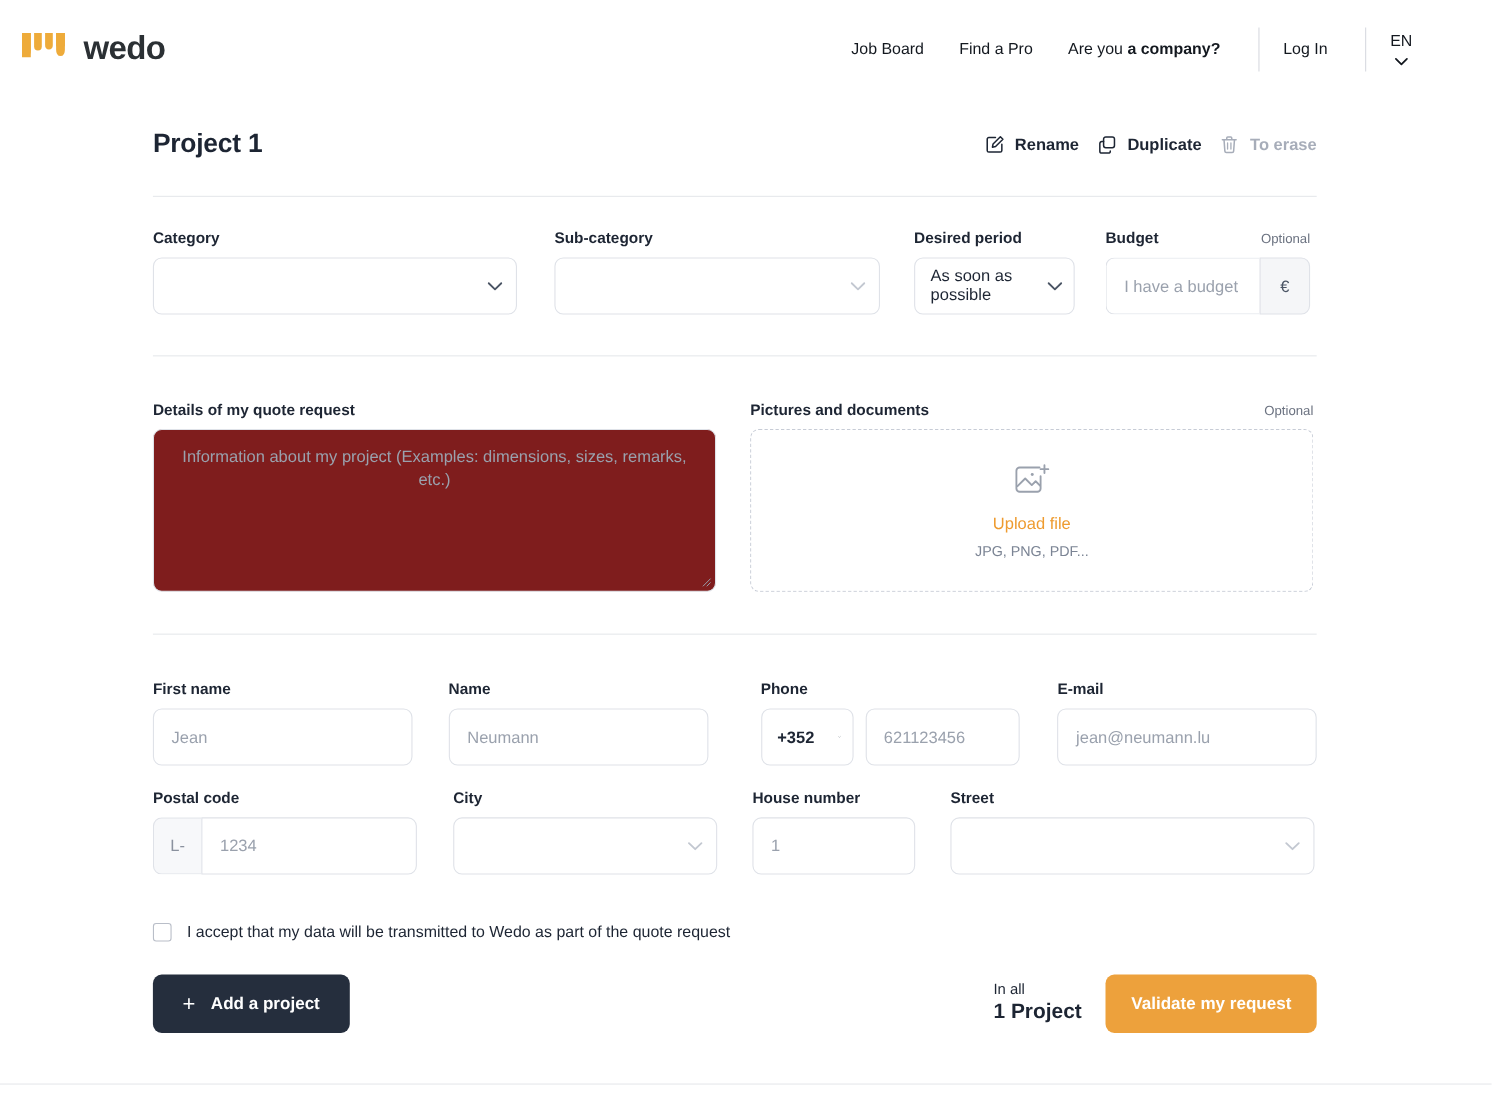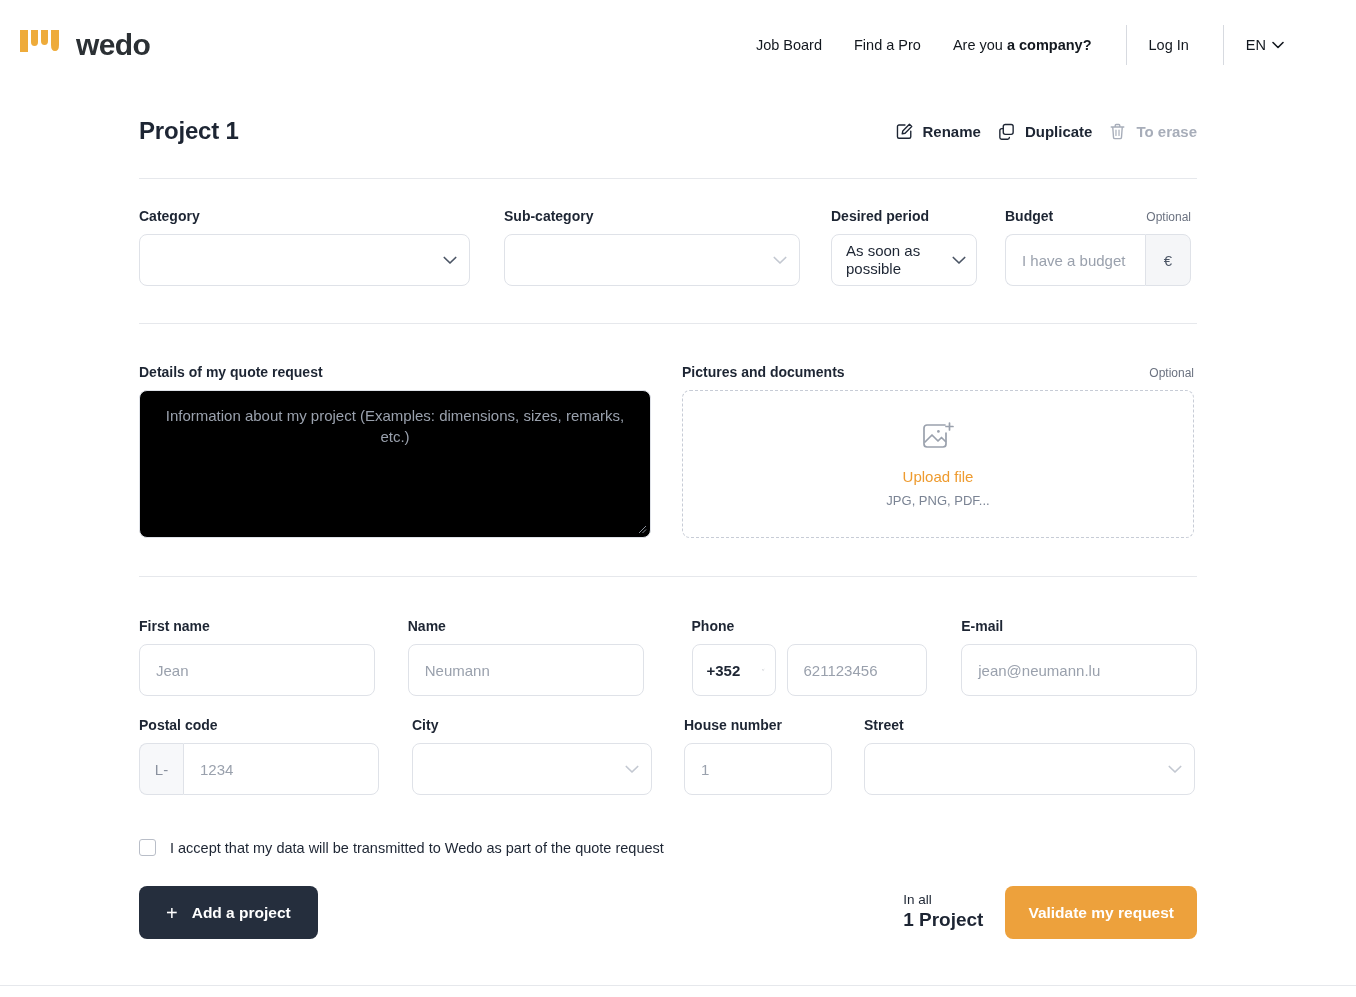--- a/index.html
+++ b/index.html
@@ -26,21 +26,21 @@
   }
   .nav { margin-left:auto; display:flex; align-items:center; }
   .nav-link {
     font-size:14.5px; color:#13181f; text-decoration:none;
     padding:0 16px; white-space:nowrap; cursor:pointer;
   }
   .nav-link.company strong { font-weight:bold; }
   .nav-sep { width:1px; height:40px; background:#d7dae0; margin:0 6px 0 18px; }
   .lang {
     display:flex; align-items:center; gap:6px;
-    font-size:14.5px; color:#13181f; padding-left:16px; cursor:pointer;
+    font-size:14.5px; color:#13181f; padding-left:16px; cursor:pointer;flex-direction:column;
   }
 
   
   .page { padding:0 0 0 0; }
   .container { width:1058px; margin:0 auto; margin-left:139px; }
 
   .project-head {
     display:flex; align-items:center;
     padding-top:28px;
   }
@@ -96,21 +96,21 @@
     display:flex; align-items:center; justify-content:center;
     font-size:15px; color:#4b5565;
   }
 
   
   .row2 { margin-top:40px; display:flex; align-items:flex-start; }
   .f-details { width:512px;text-align:center; }
   .f-pictures { width:512px; margin-left:31px; }
   .textarea-box {
     width:100%; height:148px; border:1px solid #dfe2e8; border-radius:8px;
-    background:#000000; padding:14px 16px; font-size:15px; color:#9aa1ad;
+    background:#7f1d1d; padding:14px 16px; font-size:15px; color:#9aa1ad;
     line-height:1.42; position:relative; overflow:hidden;
   }
   .resize-grip {
     position:absolute; right:3px; bottom:3px; width:10px; height:10px;
   }
   .dropzone {
     width:100%; height:148px;
     border:1px dashed #c7ccd6; border-radius:8px;
     display:flex; flex-direction:column; align-items:center; justify-content:center;
     gap:4px; cursor:pointer; background:#fff;

